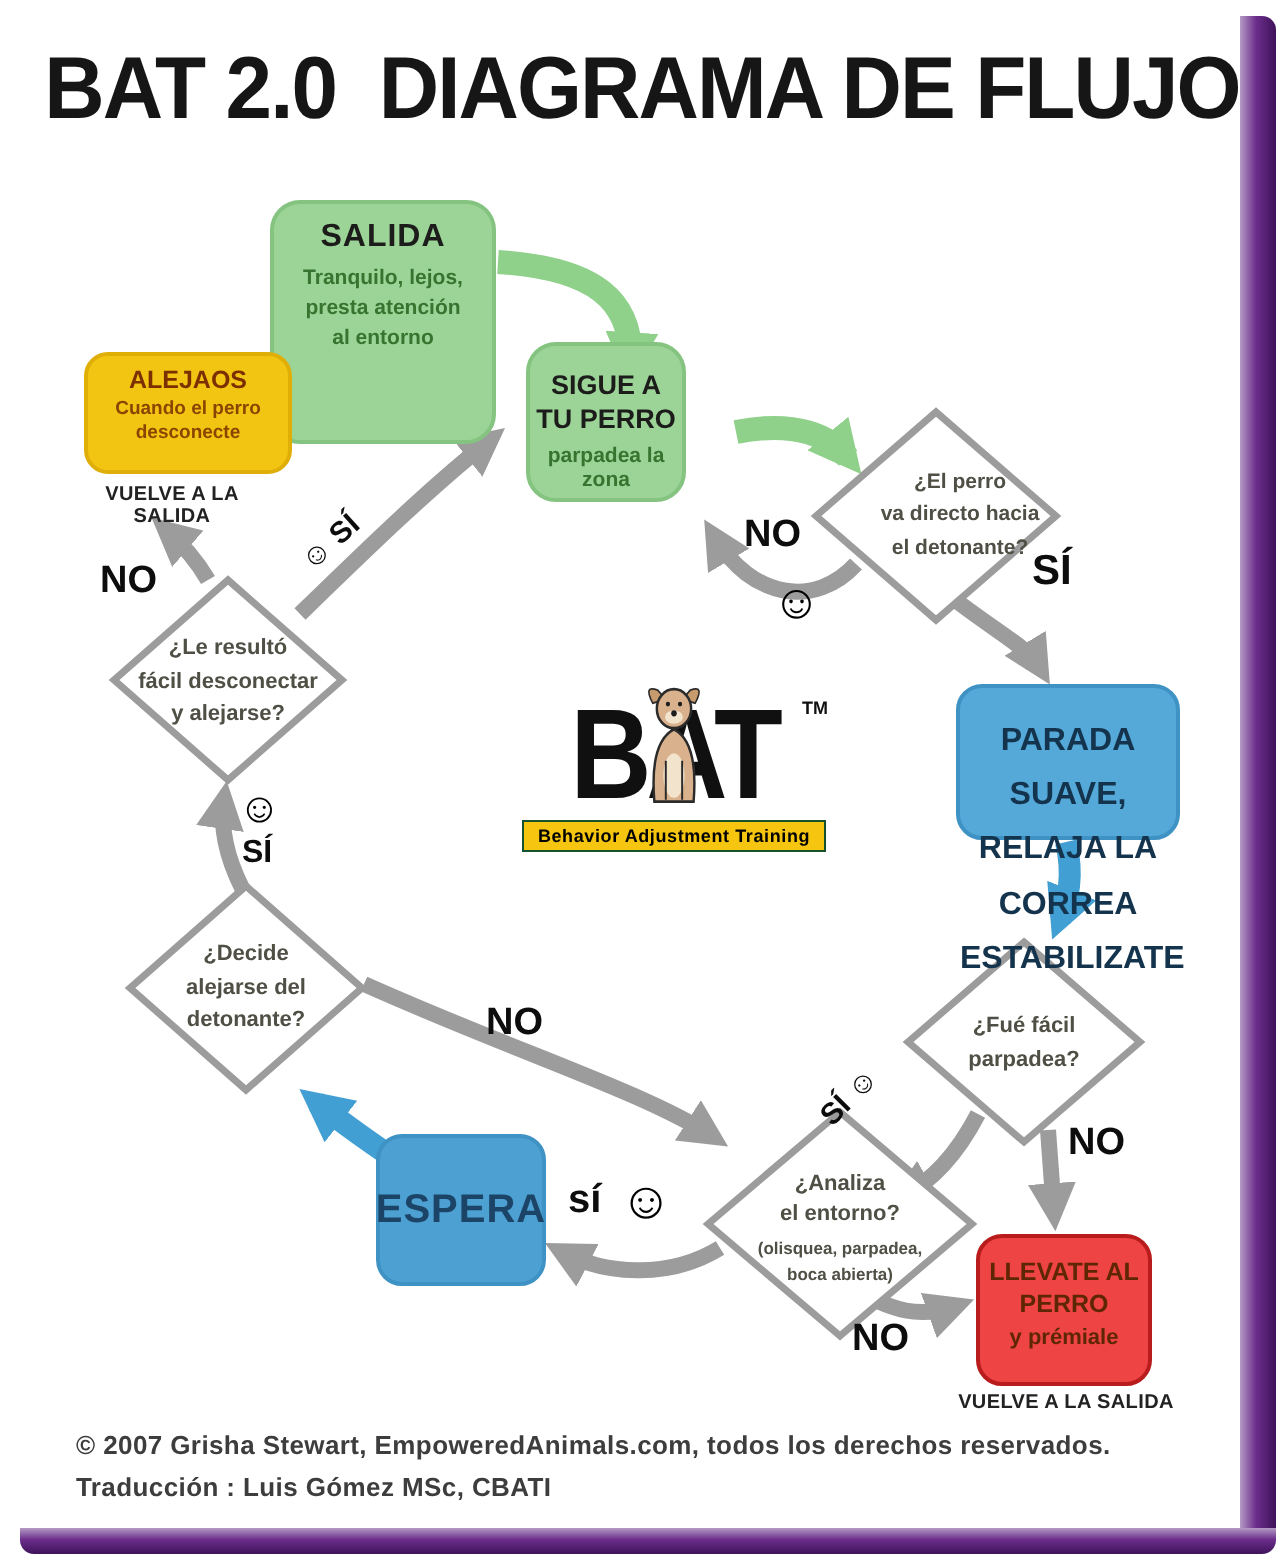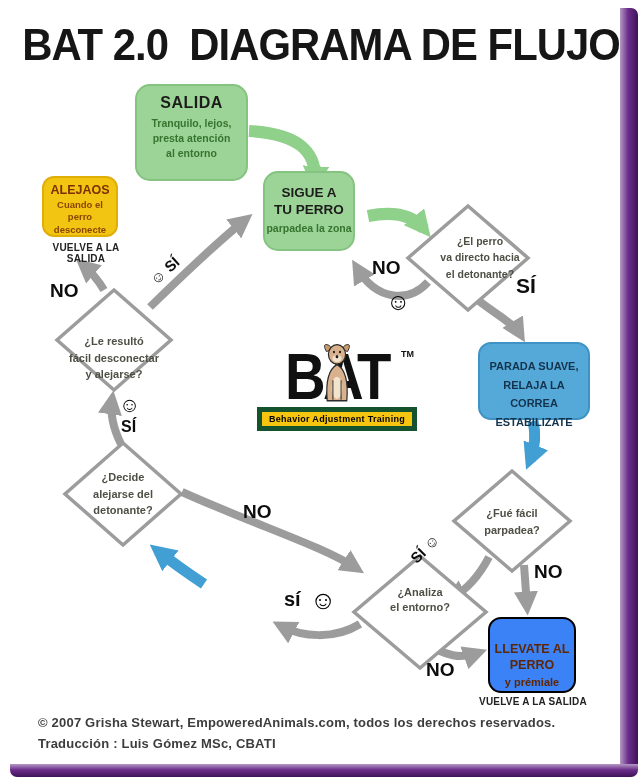--- a/index.html
+++ b/index.html
@@ -7,44 +7,44 @@
           font-family:"Liberation Sans","DejaVu Sans",sans-serif;color:#111;}
   
   #flow-svg{position:absolute;left:0;top:0;z-index:1;}
   .abs{position:absolute;z-index:2;}
   
   #title{left:0;top:20px;width:642px;text-align:center;font-size:44px;font-weight:900;
          letter-spacing:-1px;white-space:pre;transform:scaleX(.95);color:#161616;}
   
   .node{border-radius:15px;text-align:center;box-sizing:border-box;}
   .multiline{white-space:pre-line;}
-  #salida-box{left:135px;top:84px;width:113px;height:97px;background:#9cd498;border:2px solid #84c380;padding-top:8px;}
+  #salida-box{left:135px;top:100px;width:113px;height:122px;background:#9cd498;border:2px solid #84c380;padding-top:8px;}
   #salida-box .node-title{font-size:16px;font-weight:900;color:#1c1c1a;letter-spacing:.5px;}
   #salida-box .node-body{font-size:10.5px;font-weight:700;color:#37742f;line-height:1.45;margin-top:4px;}
-  #sigue-box{left:263px;top:171px;width:92px;height:80px;background:#9cd498;border:2px solid #84c380;padding-top:12px;}
+  #sigue-box{left:263px;top:171px;width:80px;height:80px;background:#9cd498;border:2px solid #84c380;padding-top:12px;}
   #sigue-box .node-title{font-size:13.5px;font-weight:900;color:#1c1c1a;line-height:1.25;}
   #sigue-box .node-body{font-size:10.5px;font-weight:700;color:#37742f;margin-top:3px;}
-  #alejaos-box{left:42px;top:176px;width:76px;height:61px;background:#f3c513;border:2px solid #dfae07;padding-top:5px;border-radius:12px;}
+  #alejaos-box{left:42px;top:176px;width:104px;height:61px;background:#f3c513;border:2px solid #dfae07;padding-top:5px;border-radius:12px;}
   #alejaos-box .node-title{font-size:12.5px;font-weight:900;color:#7c3000;}
   #alejaos-box .node-body{font-size:9.5px;font-weight:700;color:#8a4500;line-height:1.3;margin-top:2px;}
   #parada-box{left:478px;top:342px;width:112px;height:78px;background:#55a9d8;border:2px solid #3e93c4;padding-top:13px;border-radius:13px;}
-  #parada-box .node-title{font-size:11px;font-weight:900;color:#14334d;line-height:1.7;}
+  #parada-box .node-title{font-size:16px;font-weight:900;color:#14334d;line-height:1.7;}
   #espera-box{left:188px;top:567px;width:85px;height:76px;background:#4da0d2;border:2px solid #3e93c4;border-radius:13px;
               display:flex;align-items:center;justify-content:center;}
   #espera-box .node-title{font-size:20px;font-weight:900;color:#1c4466;letter-spacing:.5px;}
-  #llevate-box{left:488px;top:617px;width:88px;height:76px;background:#3b82f6;border:2px solid #000000;padding-top:22px;border-radius:13px;}
+  #llevate-box{left:488px;top:617px;width:88px;height:76px;background:#ef4444;border:2px solid #b91c1c;padding-top:9px;border-radius:13px;}
   #llevate-box .node-title{font-size:12.5px;font-weight:900;color:#5f2605;line-height:1.3;}
   #llevate-box .node-body{font-size:11px;font-weight:700;color:#5f2605;margin-top:2px;}
   .return-note{font-size:10px;font-weight:900;color:#222;letter-spacing:.2px;}
   #alejaos-note{left:34px;top:242px;width:104px;text-align:center;}
   #llevate-note{left:478px;top:696px;width:110px;text-align:center;}
   
   .qtext{text-align:center;color:#4f4f45;font-weight:700;}
   #q-directo{left:420px;top:233px;width:120px;font-size:10.5px;line-height:1.55;}
-  #q-resulto{left:54px;top:333px;width:120px;font-size:11px;line-height:1.5;}
+  #q-resulto{left:54px;top:316px;width:120px;font-size:11px;line-height:1.5;}
   #q-decide{left:63px;top:469px;width:120px;font-size:11px;line-height:1.5;}
   #q-pararle{left:452px;top:505px;width:120px;font-size:11px;line-height:1.5;}
   #q-analiza{left:352px;top:585px;width:136px;font-size:11px;line-height:1.4;}
   #q-analiza .qsub{font-size:8.5px;font-weight:700;margin-top:2px;line-height:1.5;}
   
   .edge-label{font-weight:900;color:#0d0d0d;}
   .smiley{font-weight:400;color:#000;}
   #lbl-directo-no{left:372px;top:257px;font-size:19px;}
   #icon-directo-no{left:386px;top:288px;font-size:24px;}
   #lbl-directo-si{left:516px;top:274px;font-size:21px;}
@@ -57,21 +57,21 @@
   #lbl-analiza-si{left:284px;top:585px;font-size:20px;white-space:nowrap;}
   #lbl-analiza-si .smiley{font-size:26px;vertical-align:-3px;margin-left:9px;}
   #lbl-analiza-no{left:426px;top:659px;font-size:19px;}
   #lbl-pararle-si{left:408px;top:540px;font-size:15px;transform:rotate(-45deg);white-space:nowrap;}
   #lbl-pararle-no{left:534px;top:561px;font-size:19px;}
   
   #logo{left:252px;top:347px;width:170px;text-align:center;}
   #logo-text{font-size:64px;font-weight:900;letter-spacing:-3px;line-height:.95;transform:scaleX(.88);color:#101010;position:relative;display:inline-block;}
   #logo-tm{position:absolute;right:8px;top:2px;font-size:9px;font-weight:700;letter-spacing:0;}
   #logo-dog{position:absolute;left:50%;top:-6px;transform:translateX(-50%);z-index:3;}
-  #logo-banner{display:inline-block;background:#f5c50f;border:5px solid #14532d;color:#000;
+  #logo-banner{display:inline-block;background:#f5c50f;border:1px solid #14532d;color:#000;
                font-size:9px;font-weight:900;padding:2px 7px;margin-top:-4px;letter-spacing:.3px;}
   
   #footer{left:38px;top:713px;width:560px;font-size:13px;color:#3d3d3d;font-weight:700;line-height:1.6;letter-spacing:.2px;}
   
   .frame{position:absolute;z-index:4;}
   #frame-right{left:620px;top:8px;width:18px;height:766px;border-radius:0 7px 7px 0;
                background:linear-gradient(to right,#b49ac4,#6b2d8b 45%,#3f1259);}
   #frame-bottom{left:10px;top:764px;width:628px;height:13px;border-radius:0 0 7px 7px;
                 background:linear-gradient(to bottom,#b49ac4,#6b2d8b 45%,#3f1259);}
 </style>
@@ -138,20 +138,23 @@
 desconecte</div>
   </div>
   <div class="abs return-note" id="alejaos-note">VUELVE A LA SALIDA</div>
 
   <div class="abs node" id="parada-box">
     <div class="node-title multiline">PARADA SUAVE,
 RELAJA LA CORREA
 ESTABILIZATE</div>
   </div>
 
+  <div class="abs node" id="espera-box">
+    <div class="node-title">ESPERA</div>
+  </div>
 
   <div class="abs node" id="llevate-box">
     <div class="node-title multiline">LLEVATE AL
 PERRO</div>
     <div class="node-body">y prémiale</div>
   </div>
   <div class="abs return-note" id="llevate-note">VUELVE A LA SALIDA</div>
 
   <div class="abs qtext multiline" id="q-directo">¿El perro
 va directo hacia
@@ -160,20 +163,22 @@
 fácil desconectar
 y alejarse?</div>
   <div class="abs qtext multiline" id="q-decide">¿Decide
 alejarse del
 detonante?</div>
   <div class="abs qtext multiline" id="q-pararle">¿Fué fácil
 parpadea?</div>
   <div class="abs qtext" id="q-analiza">
     <div class="multiline">¿Analiza
 el entorno?</div>
+    <div class="qsub multiline">(olisquea, parpadea,
+boca abierta)</div>
   </div>
 
   <div class="abs edge-label" id="lbl-directo-no">NO</div>
   <div class="abs smiley" id="icon-directo-no">☺</div>
   <div class="abs edge-label" id="lbl-directo-si">SÍ</div>
 
   <div class="abs edge-label" id="lbl-resulto-no">NO</div>
   <div class="abs edge-label" id="lbl-resulto-si"><span class="smiley"></span><span>☺ SÍ</span></div>
 
   <div class="abs smiley" id="icon-decide-si">☺</div>

